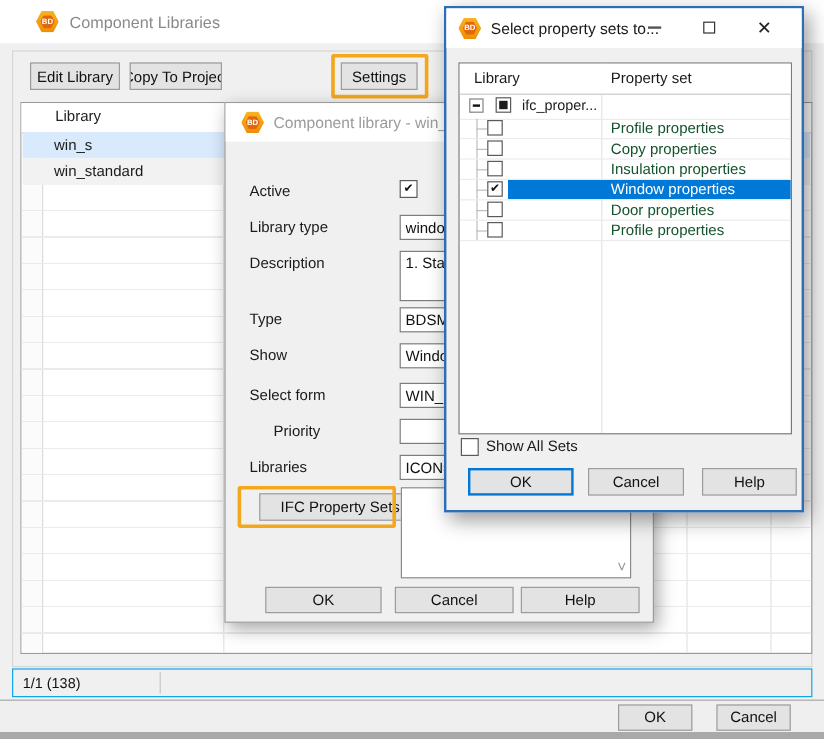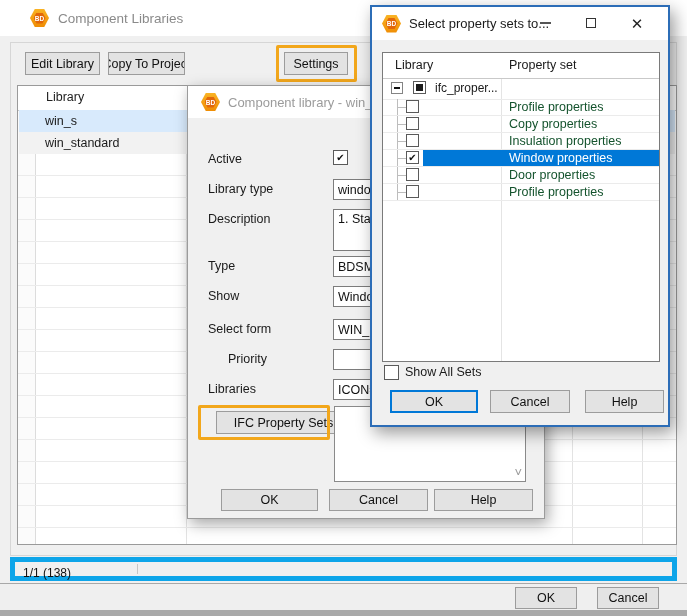--- a/index.html
+++ b/index.html
@@ -51,21 +51,21 @@
   #main-table{left:17px;top:85px;width:660px;height:460px;background:#fff;border:1px solid #9a9a9a;box-sizing:border-box;}
   .tbl-colline{position:absolute;top:0;bottom:0;width:1px;background:#e3e3e3;}
   #main-table-header{position:absolute;left:0;top:0;right:0;height:24px;border-bottom:1px solid #c8c8c8;background:#fff;}
   #main-table-header .htext{position:absolute;left:28px;top:4px;color:#222;}
   .lib-row{position:absolute;left:1px;right:1px;height:22px;display:flex;align-items:center;padding-left:26px;box-sizing:border-box;}
   #lib-row-0{top:24px;background:#d8eafc;}
   #lib-row-1{top:46px;background:#f2f2f2;}
   #empty-grid{position:absolute;left:0;right:0;top:68px;bottom:0;
     background:repeating-linear-gradient(to bottom,transparent 0 21px,#ebebeb 21px 22px);}
   #rowheader-col{position:absolute;left:0;top:0;bottom:0;width:17px;border-right:1px solid #dcdcdc;background:#fbfbfb;}
-  #status-bar{left:10px;top:557px;width:667px;height:24px;background:#f0f0f0;border:5px solid #0ea5e9;box-sizing:border-box;}
+  #status-bar{left:10px;top:557px;width:667px;height:24px;background:#f0f0f0;border:1px solid #0ea5e9;box-sizing:border-box;}
   #status-text{position:absolute;left:8px;top:4px;color:#111;font-size:12px;}
   #status-divider{position:absolute;left:122px;top:2px;bottom:2px;width:1px;background:#c6c6c6;}
   
   #mid-dialog{left:187px;top:85px;width:358px;height:434px;background:#f0f0f0;
     border:1px solid #9b9b9b;box-sizing:border-box;box-shadow:3px 5px 14px rgba(0,0,0,.35);}
   #mid-dialog .titlebar{height:32px;}
   #mid-dialog .bdicon{margin-left:13px;}
   #mid-title-text{color:#9b9b9b;font-size:13px;margin-left:8px;white-space:nowrap;overflow:hidden;}
   #mid-bigbox{left:146px;top:320px;width:192px;height:76px;background:#fff;border:1px solid #8a8a8a;box-sizing:border-box;}
   #mid-bigbox .chev{position:absolute;right:3px;bottom:1px;color:#9a9a9a;font-size:13px;}

